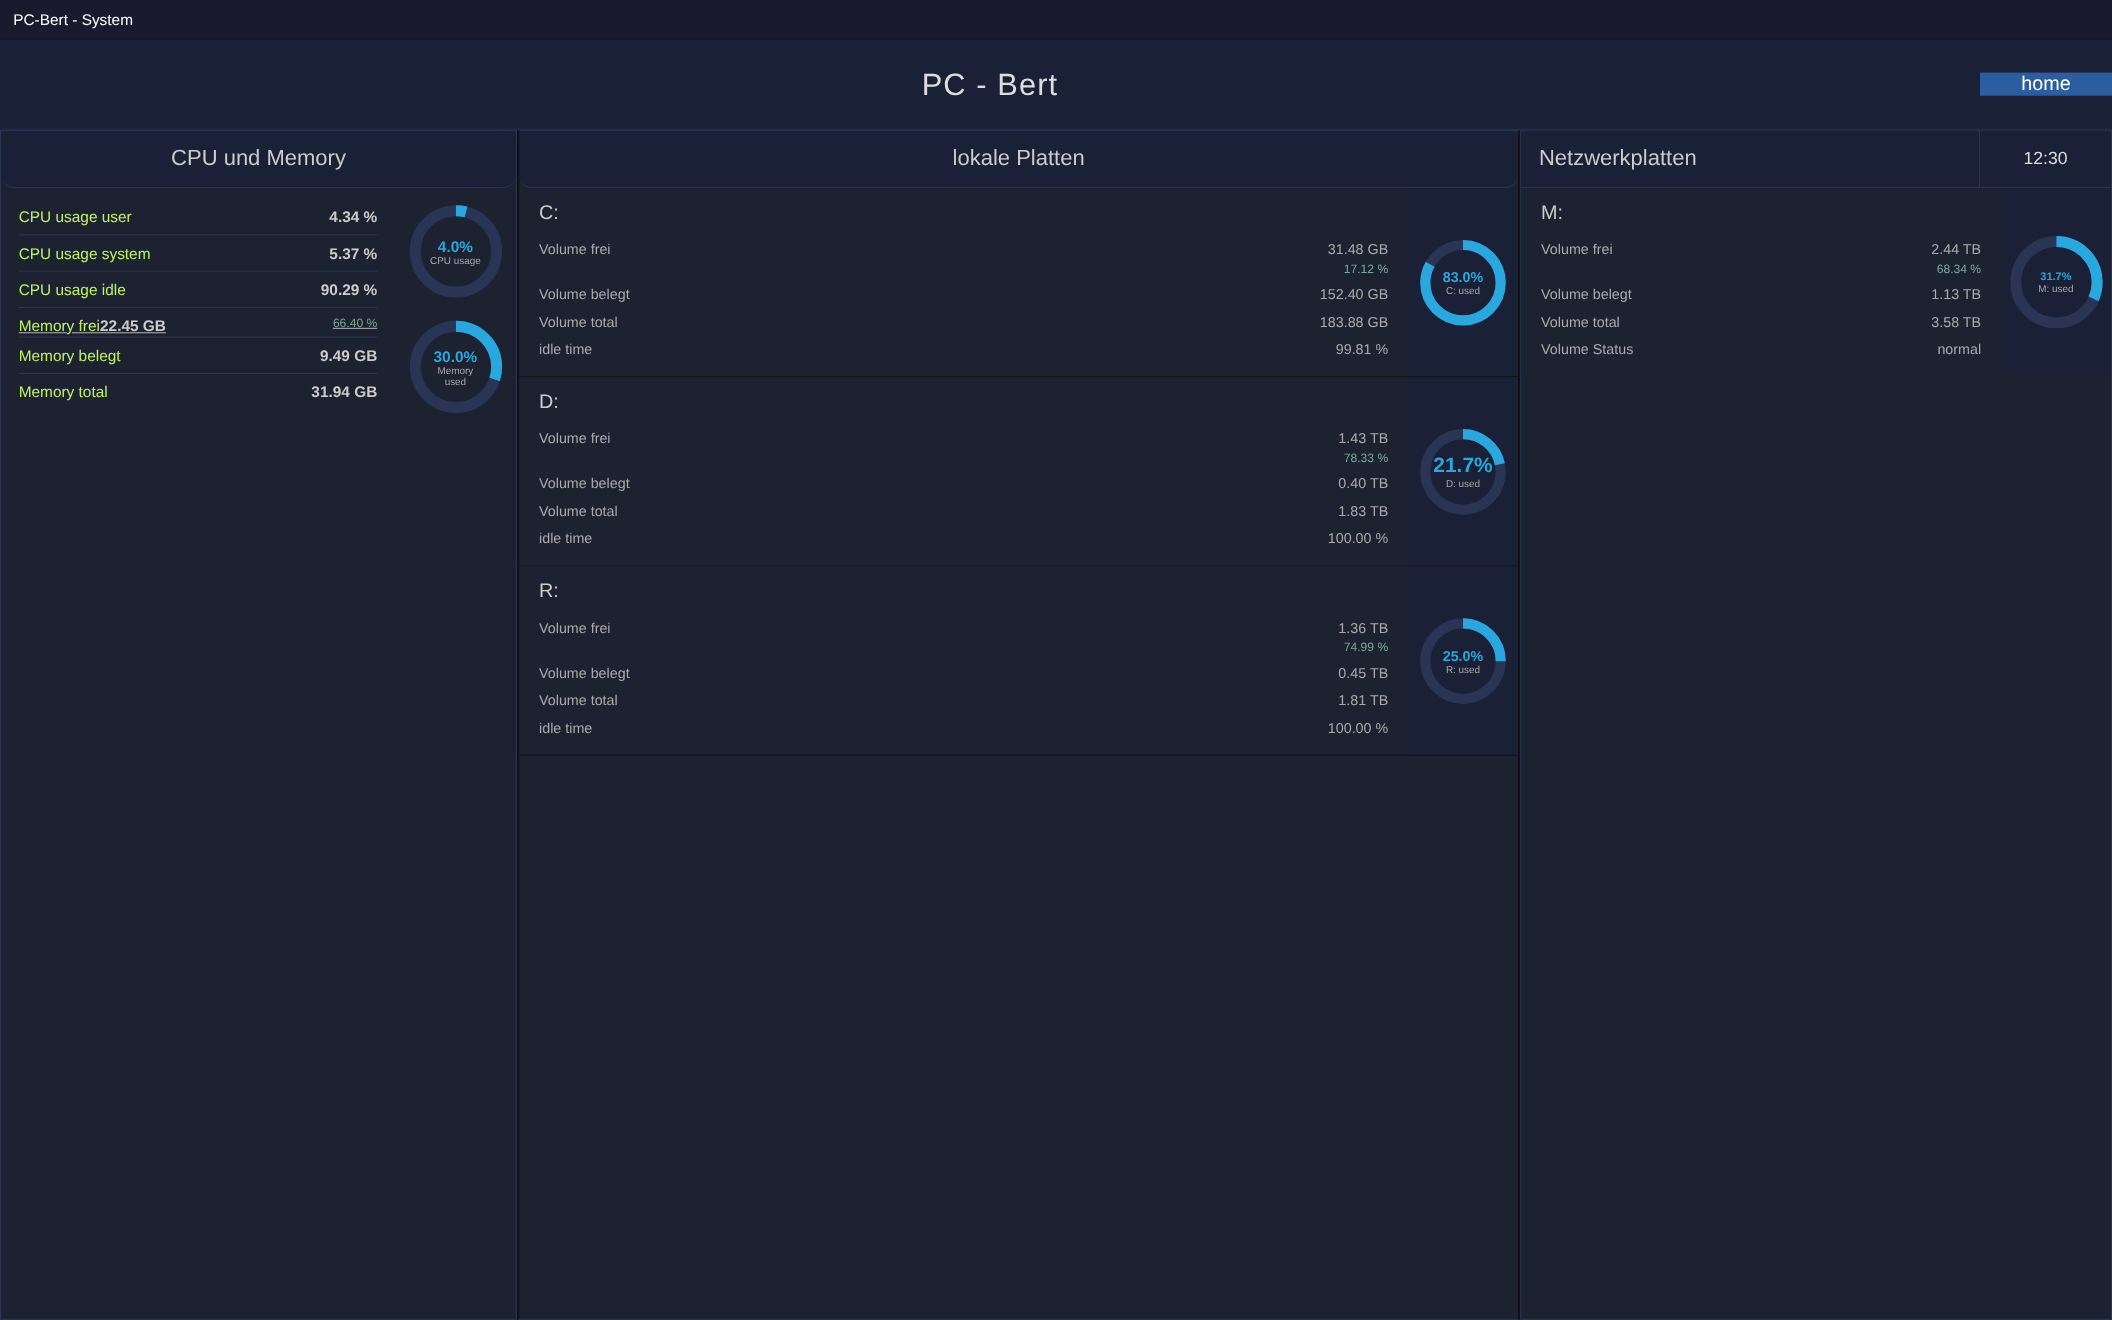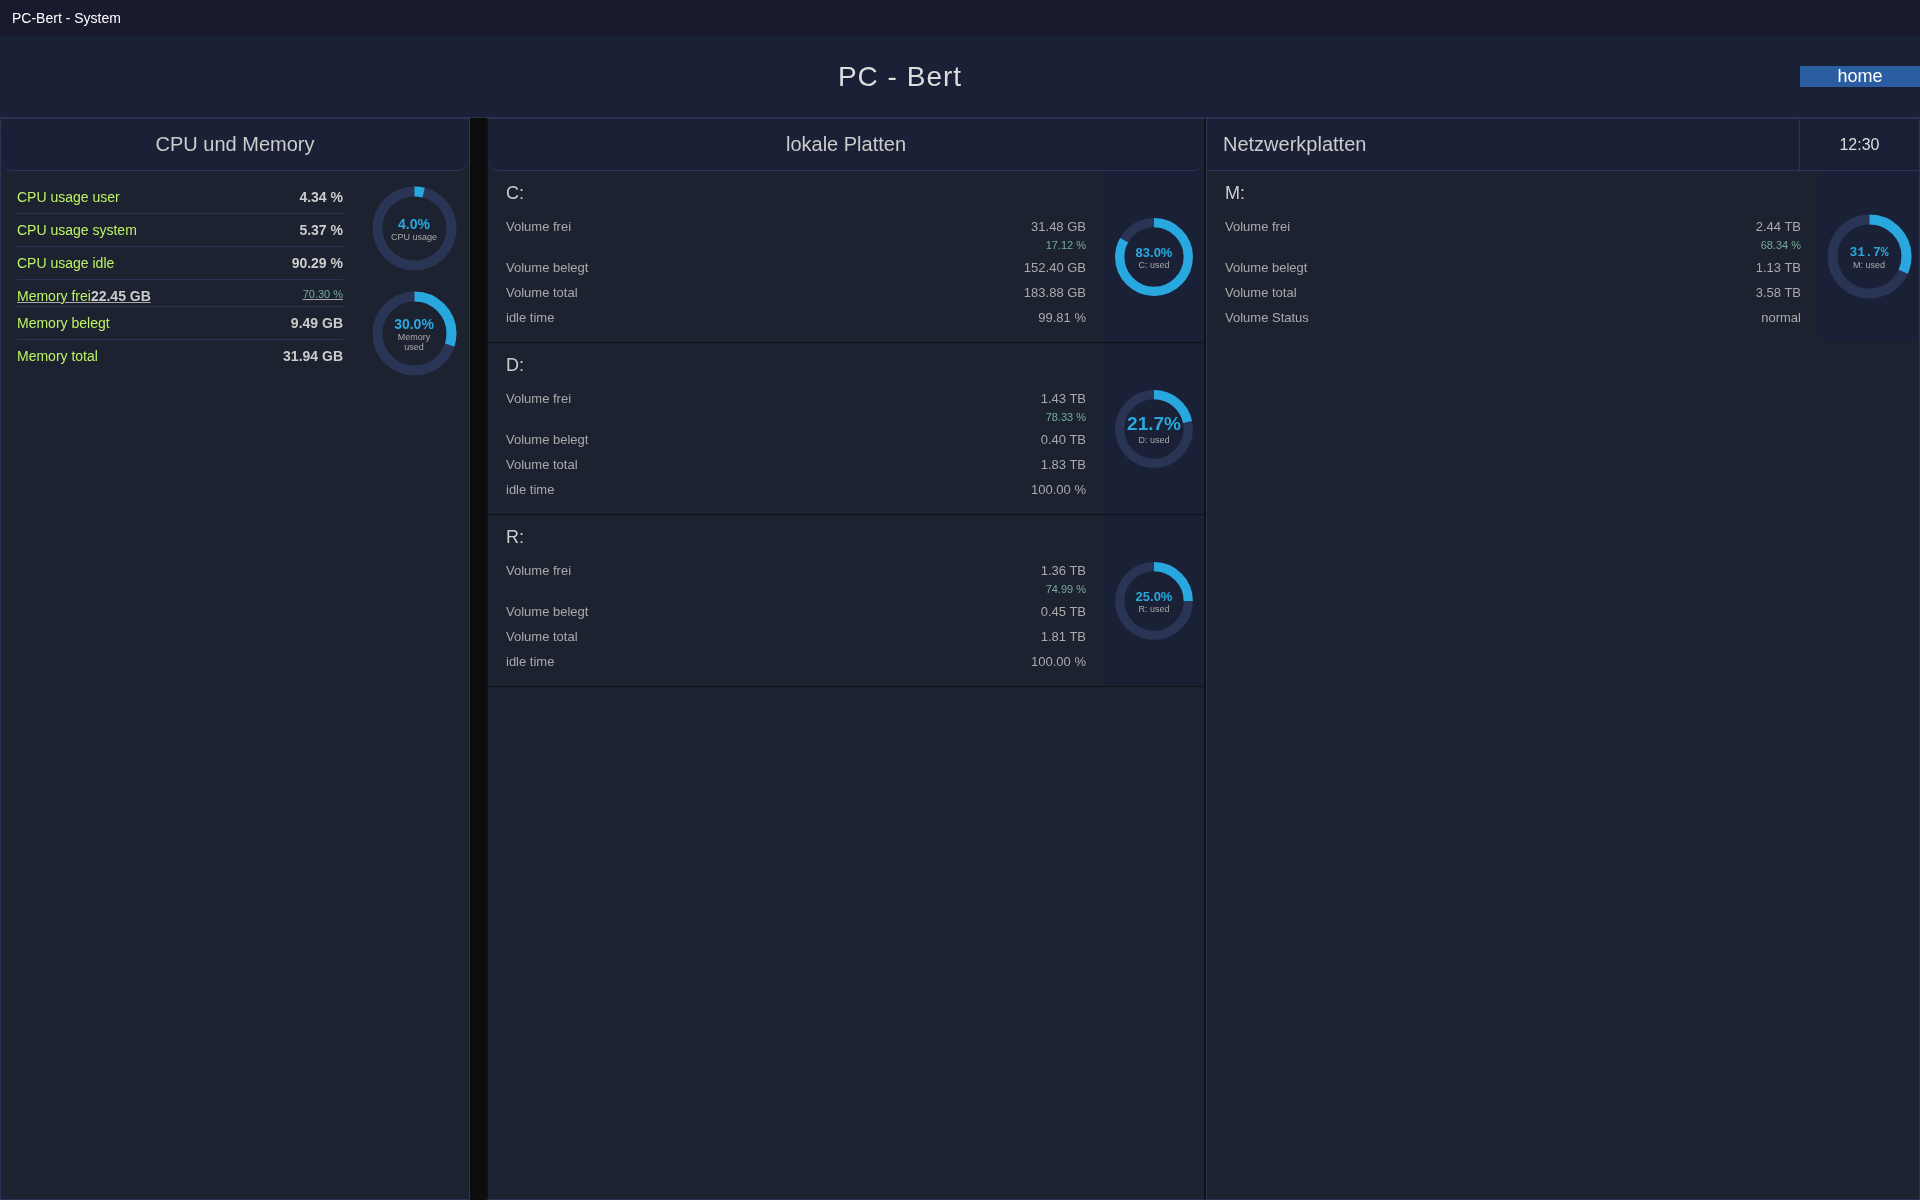--- a/index.html
+++ b/index.html
@@ -136,25 +136,24 @@
       color: #29a8e0;
       display: block;
     }
     .gauge-label {
       font-size: 9px;
       color: #aaa;
       display: block;
     }
     
     #lokale-panel {
-      width: 720px;
+      width: 912px;
       flex: none;
       border-left: 2px solid #111;
       border-right: 2px solid #111;
-      margin-left: 16px;
     }
     #lokale-panel-inner {
       display: flex;
       flex-direction: column;
     }
     .drive-section {
       display: flex;
       border-bottom: 1px solid #111;
     }
     .drive-info {
@@ -268,21 +267,21 @@
         <div class="stat-row">
           <span class="stat-label">CPU usage idle</span>
           <span class="stat-value">90.29 %</span>
         </div>
 
         <div class="stat-row" style="flex-direction:row; padding:8px 0 2px 0;text-decoration:underline;">
           <div style="display:flex;justify-content:space-between;">
             <span class="stat-label">Memory frei</span>
             <span class="stat-value">22.45 GB</span>
           </div>
-          <div style="text-align:right;font-size:11px;color:#7a9;">70.30 %</div>
+          <div style="text-align:right;font-size:11px;color:#7a9;">66.40 %</div>
         </div>
         <div class="stat-row">
           <span class="stat-label">Memory belegt</span>
           <span class="stat-value">9.49 GB</span>
         </div>
         <div class="stat-row">
           <span class="stat-label">Memory total</span>
           <span class="stat-value">31.94 GB</span>
         </div>
       </div>
@@ -452,21 +451,21 @@
           <span>normal</span>
         </div>
       </div>
       <div class="netz-drive-gauge">
         <div class="gauge-container" style="width:95px;height:95px;">
           <svg viewBox="0 0 95 95" style="width:95px;height:95px;">
             <circle class="gauge-bg" cx="47.5" cy="47.5" r="37"></circle>
             <circle class="gauge-fill" cx="47.5" cy="47.5" r="37" stroke-dasharray="73.7 158.8" stroke-dashoffset="0"></circle>
           </svg>
           <div class="gauge-text">
-            <span class="gauge-percent" style="font-size:13px;font-family:Liberation Mono, monospace;">31.7%</span>
+            <span class="gauge-percent" style="font-size:10px;">31.7%</span>
             <span class="gauge-label">M: used</span>
           </div>
         </div>
       </div>
     </div>
   </div>
 
 </div>
 
 </body></html>

